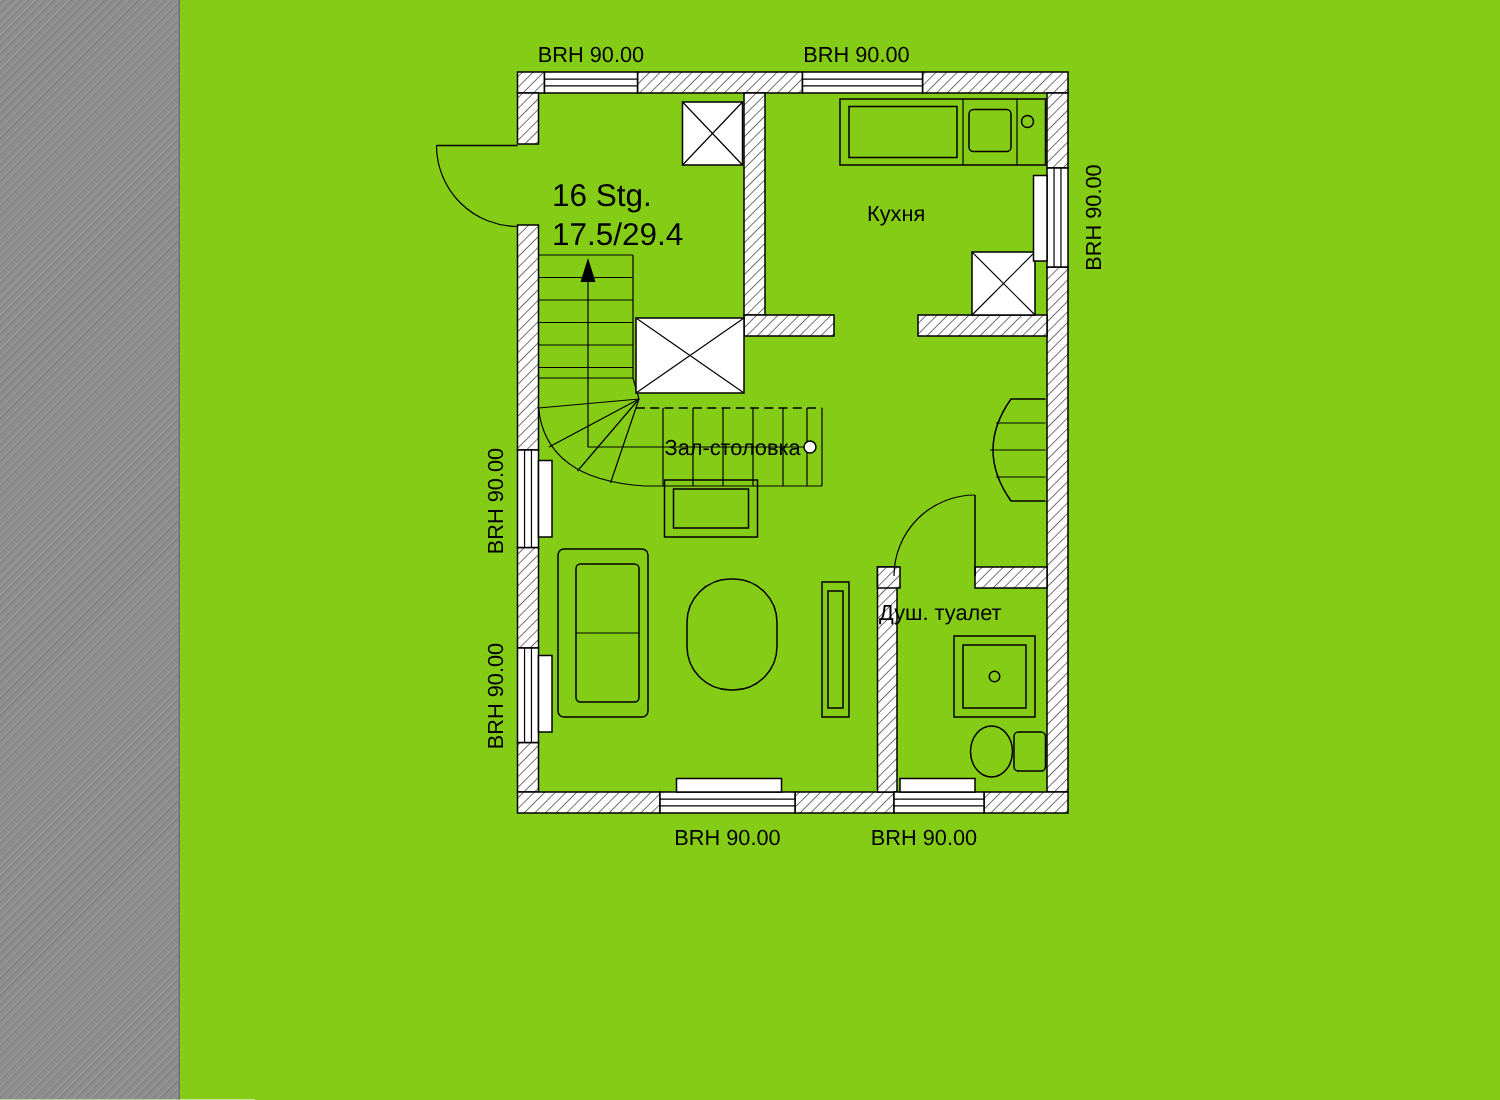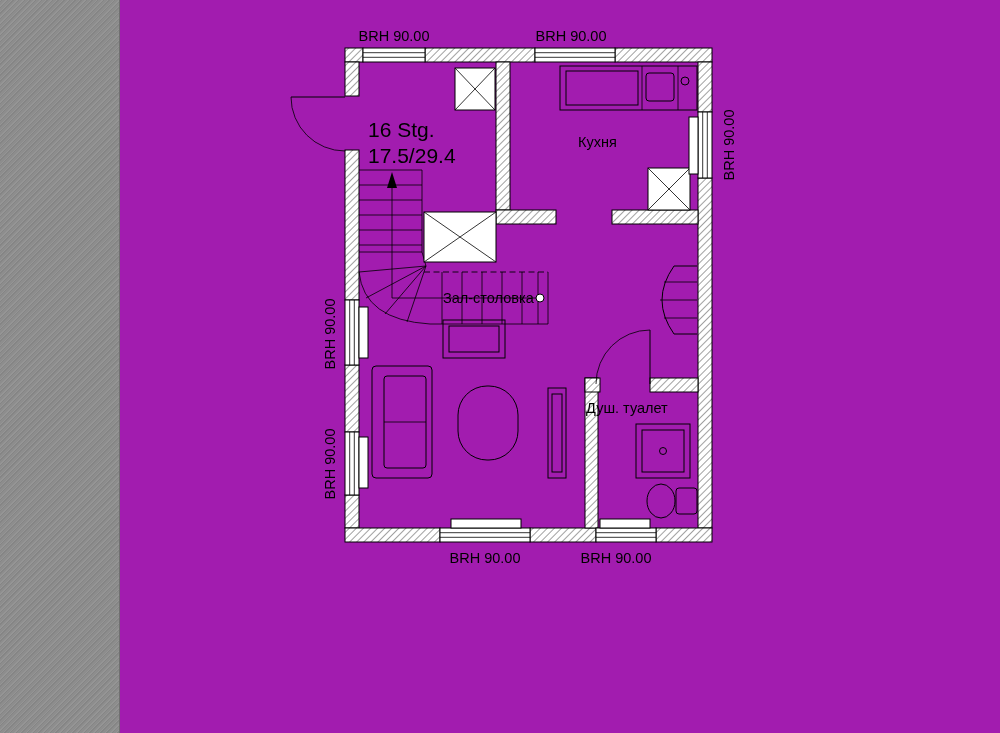--- a/index.html
+++ b/index.html
@@ -1,16 +1,16 @@
 <!DOCTYPE html>
 <html><head>
 <meta charset="utf-8">
 <style>
   html,body{margin:0;padding:0;background:#ffffff;width:1000px;height:733px;overflow:hidden}
-  .stage{position:relative;width:1000px;height:733px;background:#a21caf;font-family:"Liberation Sans",sans-serif}
+  .stage{position:relative;width:1000px;height:733px;background:#84cc16;font-family:"Liberation Sans",sans-serif}
   .side{position:absolute;left:0;top:0;width:119px;height:733px;
         background-color:#8d8d8d;
         background-image:repeating-linear-gradient(135deg, rgba(255,255,255,.07) 0 1px, rgba(0,0,0,.06) 1px 2px, transparent 2px 4px);
         border-right:1px solid #707070}
   svg{position:absolute;left:0;top:0}
   .w{fill:url(#hatch);stroke:#000;stroke-width:1}
   .ln{fill:none;stroke:#000;stroke-width:1}
   .wh{fill:#ffffff;stroke:#000;stroke-width:1}
   .thin{fill:none;stroke:#000;stroke-width:.8}
   .dash{fill:none;stroke:#000;stroke-width:.9;stroke-dasharray:6 3.5}

